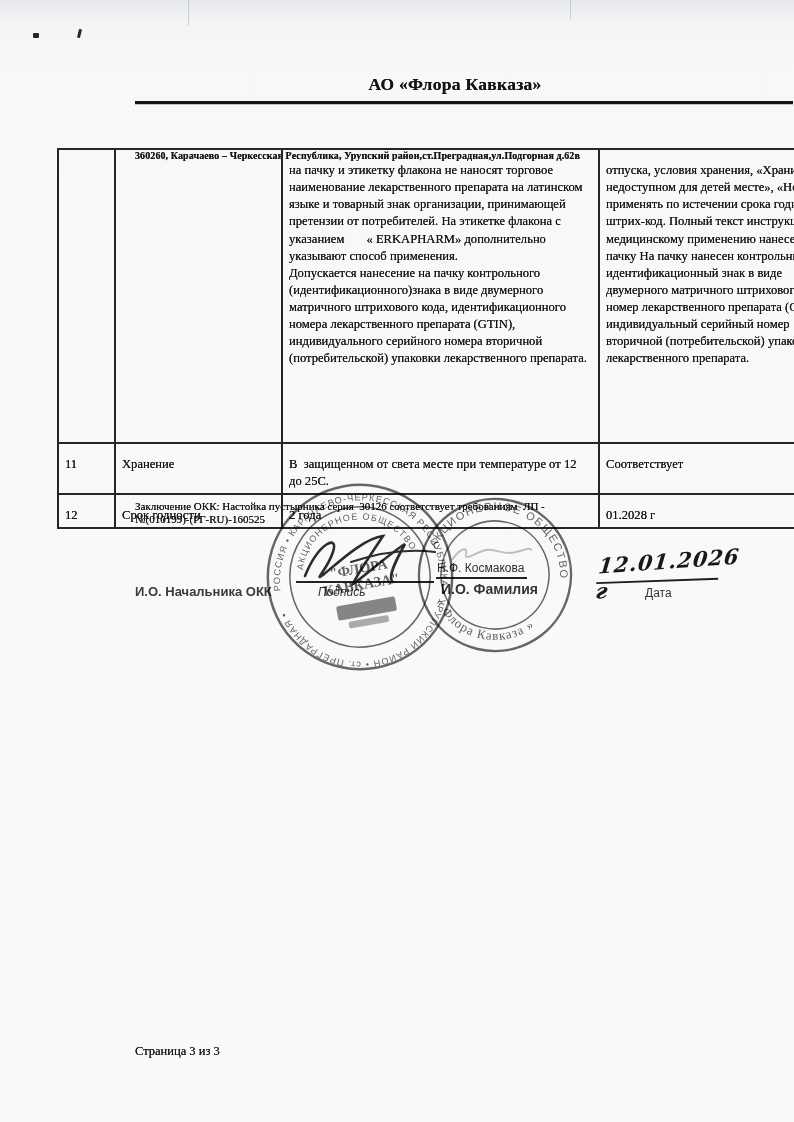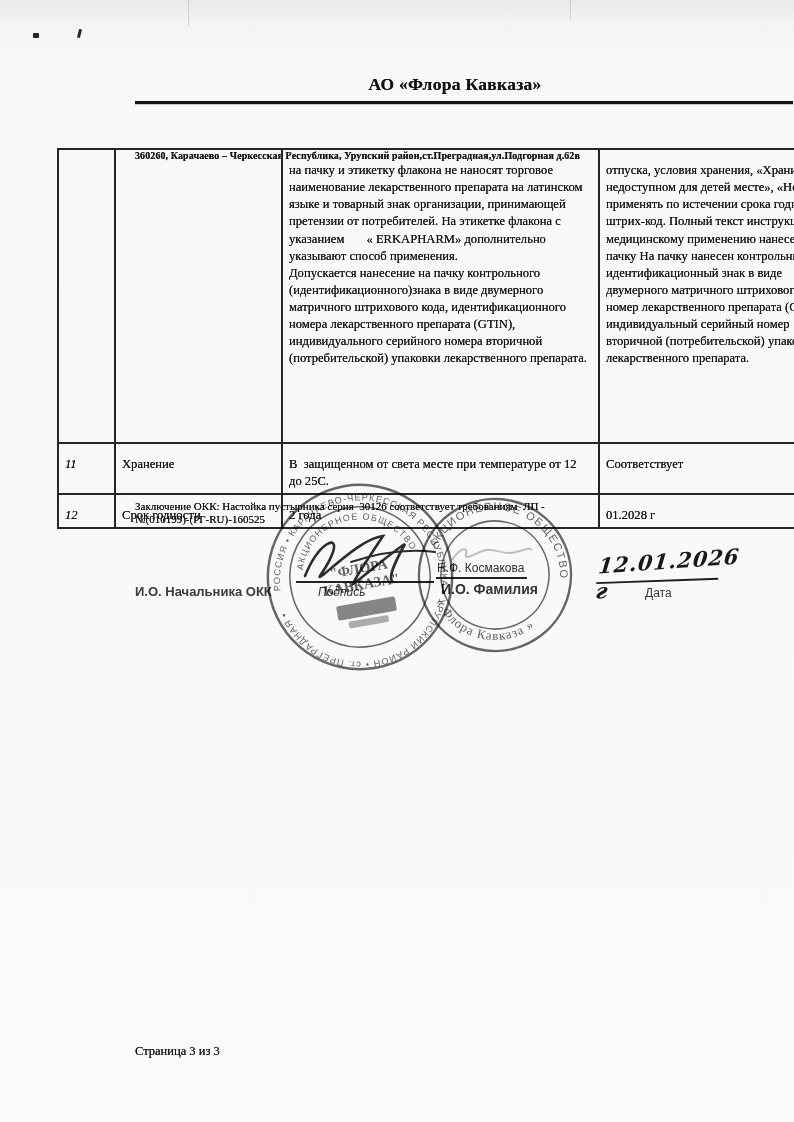--- a/index.html
+++ b/index.html
@@ -24,21 +24,21 @@
              background:#151518;box-shadow:0 1px 0 rgba(40,40,45,.25);}
   .doc-address{position:absolute;left:135px;top:118px;width:640px;
                font-size:10px;font-weight:bold;letter-spacing:.1px;
                text-shadow:0 0 .3px #333;margin-top:32px;}
 
   table.doc-table{position:absolute;left:57px;top:148px;width:731px;
                   border-collapse:collapse;table-layout:fixed;}
   table.doc-table td{border:2px solid #26262a;vertical-align:top;
                      padding:12px 6px 3px 6px;font-size:12.6px;line-height:1.36;
                      text-shadow:0 0 .35px #2a2a2a;}
-  td.c1{width:43px;font-style:italic;}  td.c2{width:153px;margin-left:48px;}  td.c3{width:303px;}  td.c4{width:232px;}
+  td.c1{width:43px;}  td.c2{width:153px;margin-left:48px;}  td.c3{width:303px;}  td.c4{width:232px;}
   tr.row-a td{height:277px;}
   tr.row-b td{height:28px;}
   tr.row-c td{height:16px;}
   .cell-text{white-space:pre-wrap;}
 
   .conclusion{position:absolute;left:135px;top:468px;width:580px;
               font-size:11px;line-height:1.22;white-space:pre-wrap;
               text-shadow:0 0 .35px #2a2a2a;margin-top:32px;}
 
   .sans{font-family:"Liberation Sans", sans-serif;}

